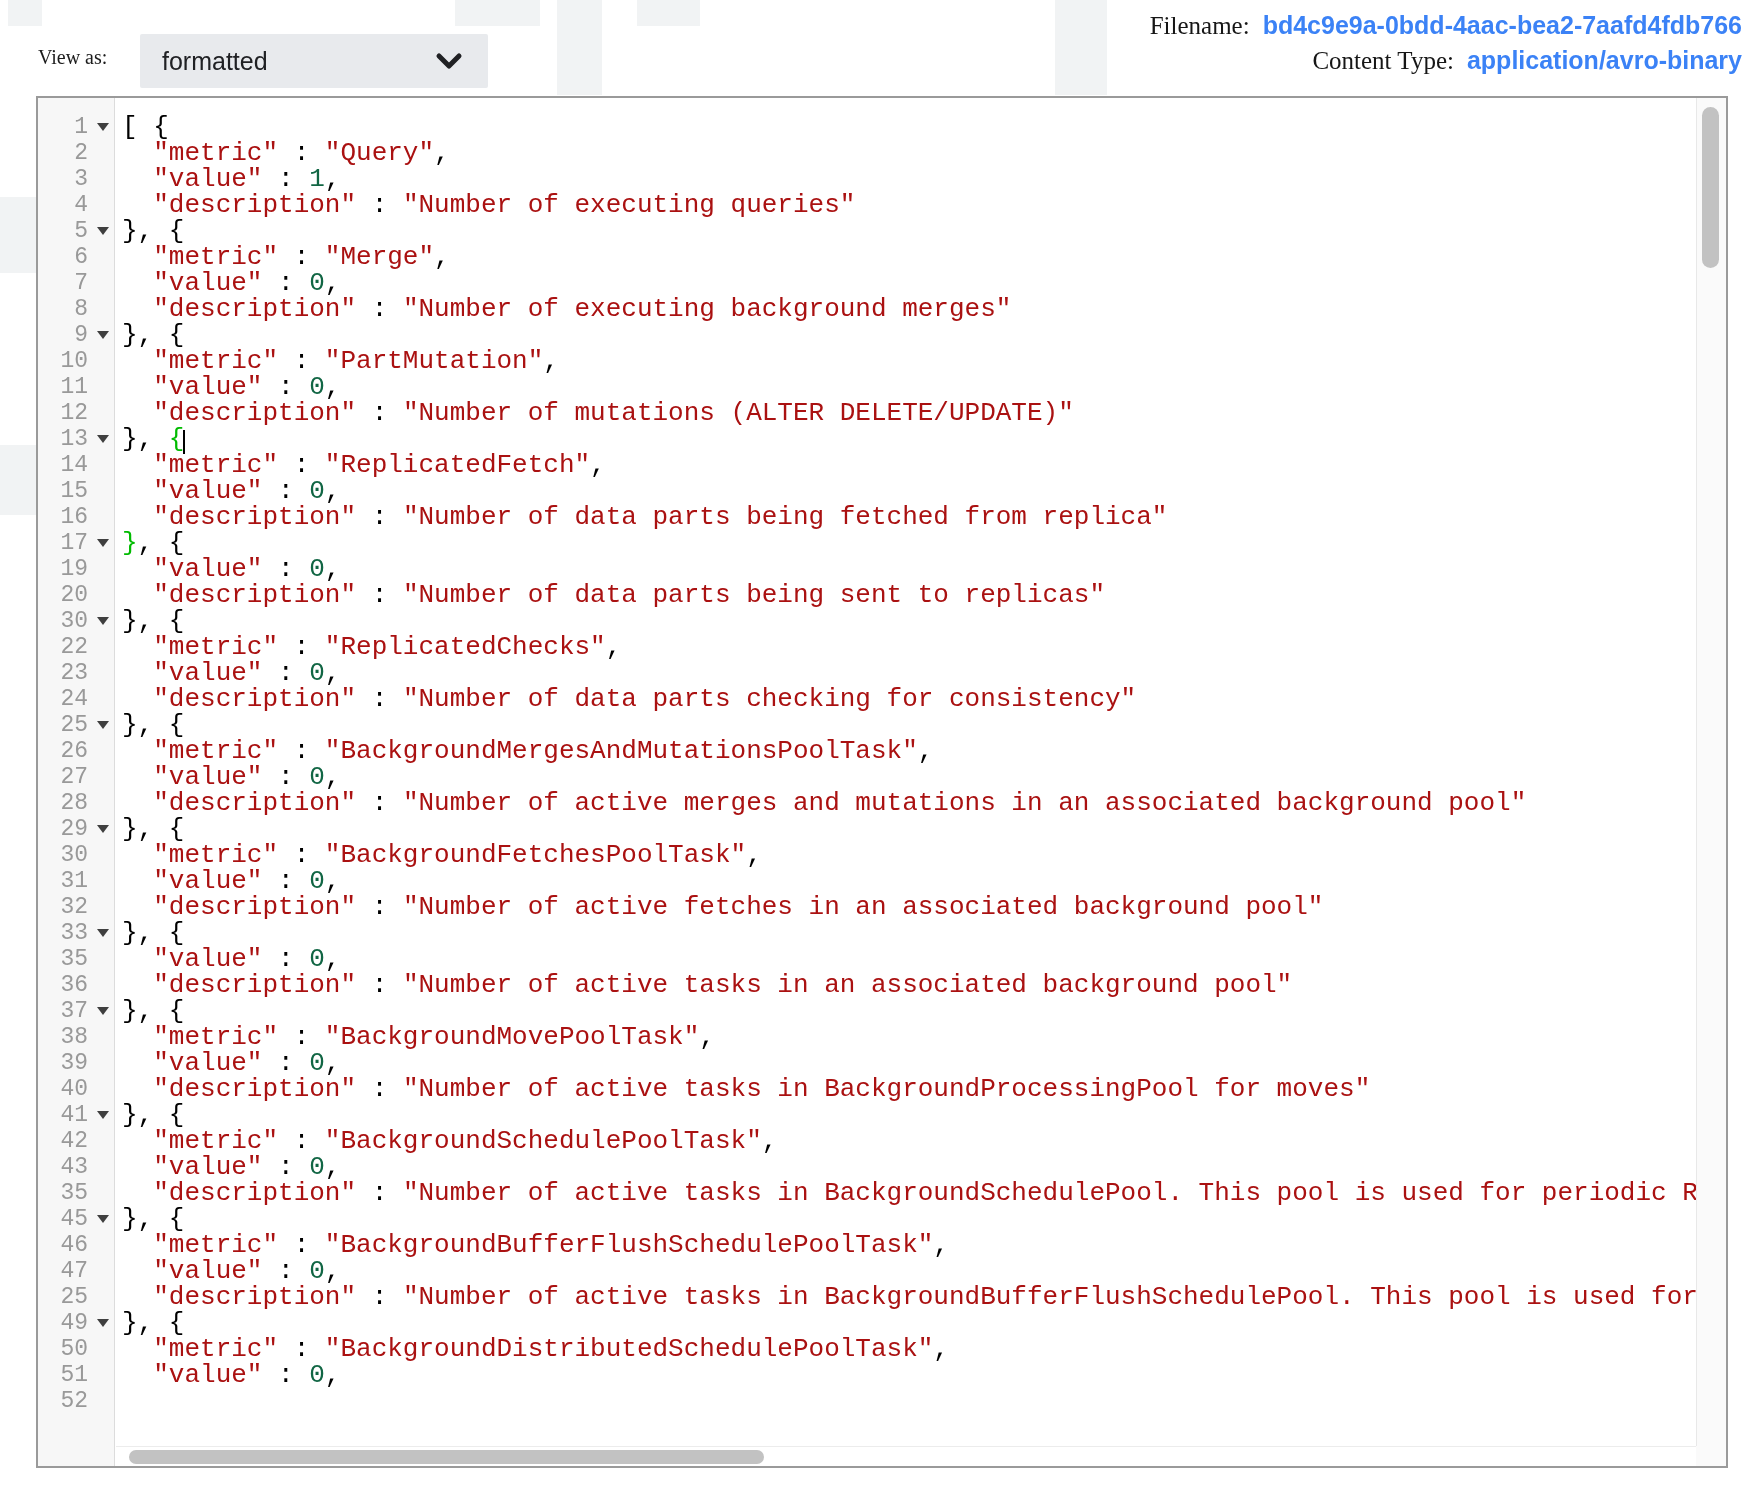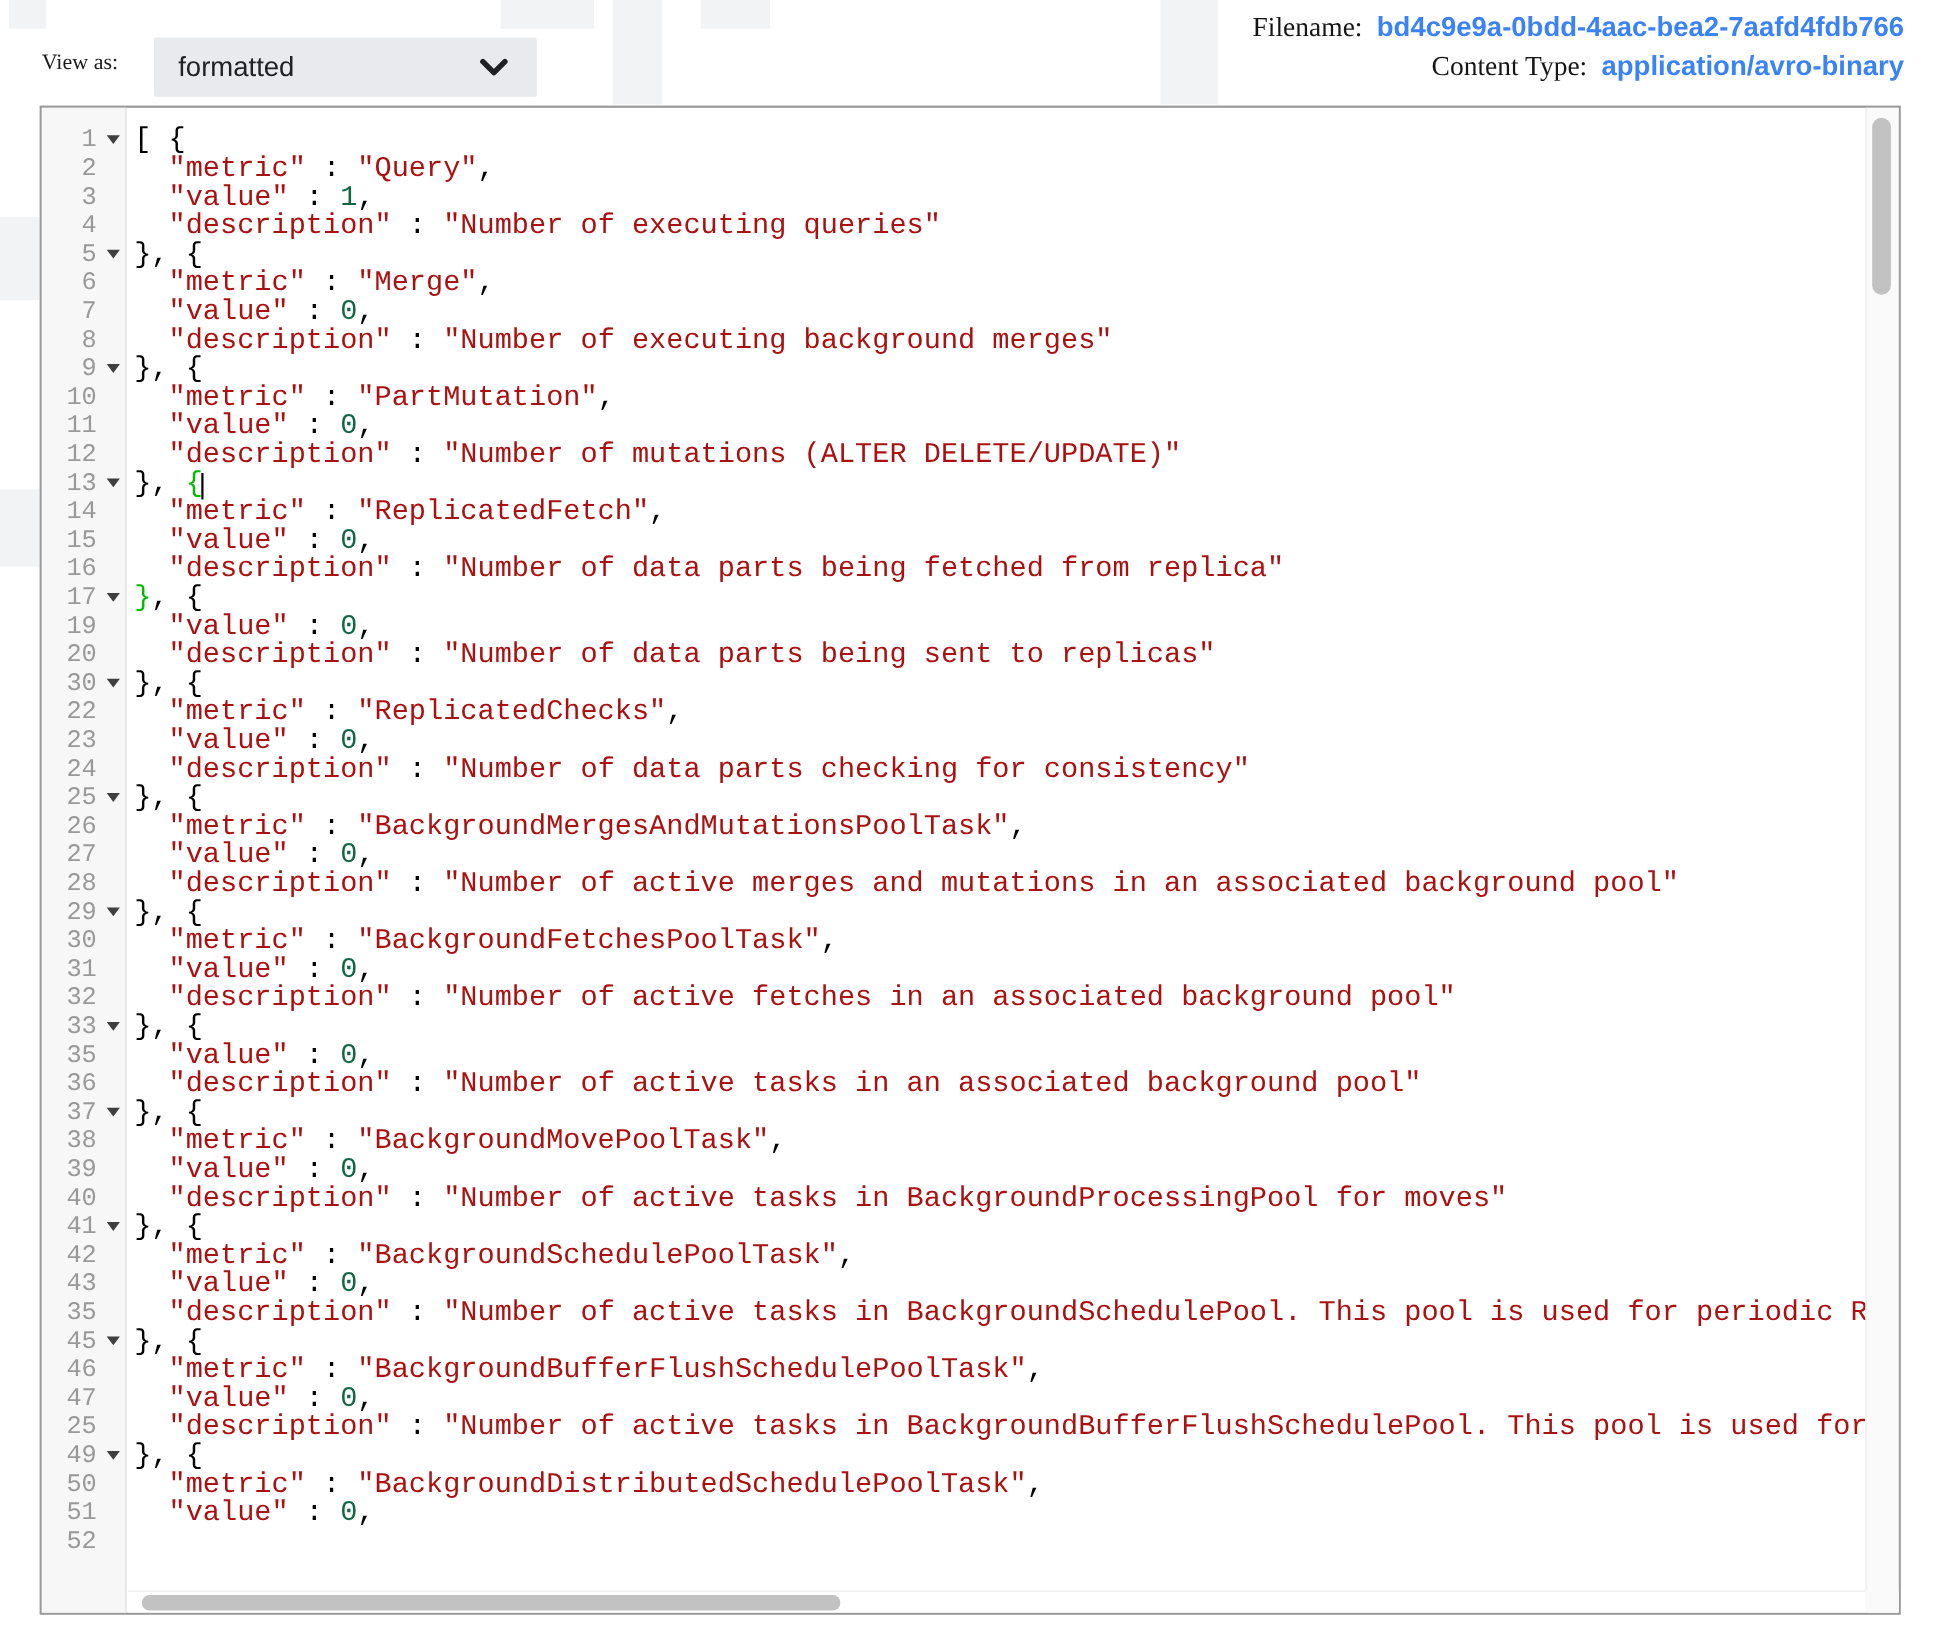--- a/index.html
+++ b/index.html
@@ -8,21 +8,21 @@
 
   
   .bg-artifact { position:absolute; background:#f1f3f4; }
 
   
   .view-as-label { position:absolute; left:38px; top:46px; font-family:"Liberation Serif", serif; font-size:20px; color:#1c1c1c;text-align:center; }
   .view-as-select { position:absolute; left:140px; top:34px; width:348px; height:54px; background:#e8eaed; border-radius:2px; display:flex; align-items:center; cursor:pointer; }
   .view-as-select .sel-text { margin-left:22px; font-size:25px; color:#202124;text-align:right; }
   .view-as-select .chev { position:absolute; right:24px; top:15px; }
 
-  .file-meta { position:absolute; right:31px; top:8px; text-align:right;margin-left:36px; }
+  .file-meta { position:absolute; right:20px; top:8px; text-align:right;margin-left:36px; }
   .meta-row { display:flex; justify-content:flex-end; align-items:baseline; gap:13px; line-height:35px; }
   .meta-label { font-family:"Liberation Serif", serif; font-size:25px; color:#161616; }
   .meta-value { font-family:"Liberation Sans", sans-serif; font-size:25px; font-weight:bold; color:#3b82f6; }
 
   
   .editor { position:absolute; left:36px; top:96px; width:1692px; height:1372px; border:2px solid #9a9a9a; background:#fff; }
   .gutter-bg { position:absolute; left:0; top:0; bottom:0; width:77px; background:#f7f7f7; border-right:1px solid #dcdcdc; }
   .lines { position:absolute; left:0; top:16px; right:30px; overflow:hidden; }
   .row { display:flex; height:26px; }
   .gut { flex:0 0 78px; position:relative; font-family:"Liberation Mono", monospace; font-size:23px; line-height:26px; color:#999999; }

